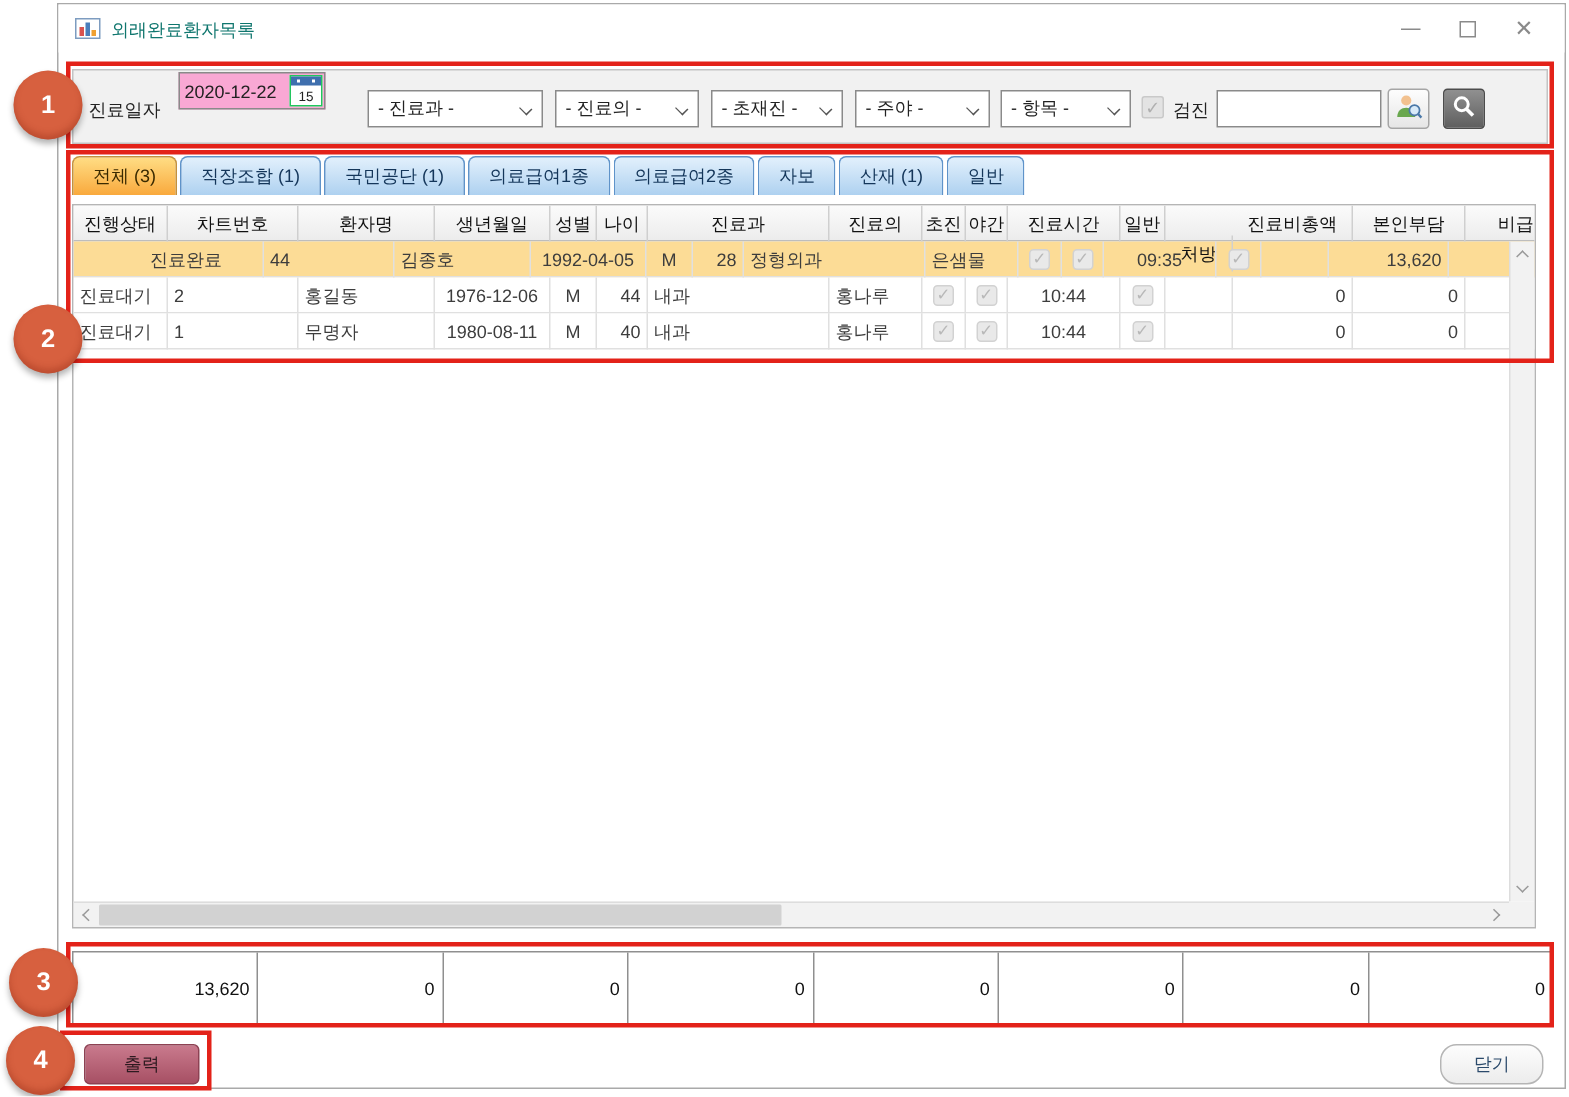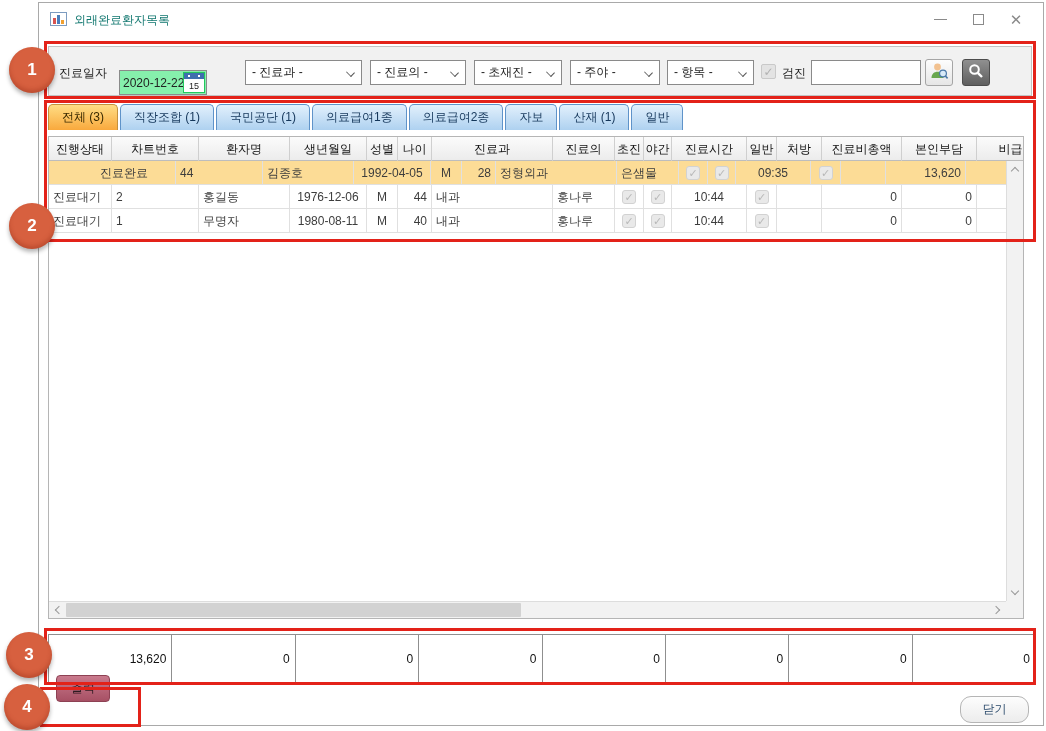--- a/index.html
+++ b/index.html
@@ -23,22 +23,22 @@
   .win-btn { width:38px; height:32px; display:flex; align-items:center; justify-content:center; color:#8a8a8a; cursor:default; }
   .glyph-min { width:13px; height:0; border-top:1px solid #8a8a8a; }
   .glyph-max { width:11px; height:11px; border:1px solid #8a8a8a; }
   .glyph-close { font-size:15px; line-height:1; color:#8a8a8a; }
 
   
   .filterbar { position:absolute; left:9px; top:43px; width:984px; height:50px;
                background:#f1f1f1; border:1px solid #c3c3c3; }
   .filterbar .lbl { position:absolute; top:18px; color:#222; }
   .f-date-label { left:10px; }
-  .datewrap { position:absolute; left:70px; top:23px; width:88px; height:25px;
-              background:#86efac; border:1px solid #8a8a8a; }
+  .datewrap { position:absolute; left:70px; top:1px; width:98px; height:25px;
+              background:#f9a8d4; border:1px solid #8a8a8a; }
   .datewrap input { position:absolute; left:3px; top:2px; width:64px; height:19px; border:0; outline:0;
                     font:12px "Liberation Sans",sans-serif; color:#222; background:transparent; }
   .cal-btn { position:absolute; right:1px; top:1px; width:22px; height:21px; border:1px solid #22c55e;
              background:#fff; cursor:pointer; }
   .cal-top { position:absolute; left:0; top:0; right:0; height:6px; background:#3f6fae; }
   .cal-top::before, .cal-top::after { content:""; position:absolute; top:2px; width:2px; height:2px; background:#fff; }
   .cal-top::before{ left:4px; } .cal-top::after{ right:4px; }
   .cal-num { position:absolute; left:0; right:0; bottom:1px; text-align:center; font-size:9px; color:#222; }
   .dd { position:absolute; top:13px; height:25px; background:#fff; border:1px solid #8a8a8a;
         display:flex; align-items:center; padding:0 6px; color:#222; cursor:pointer; }
@@ -102,21 +102,21 @@
              border:1px solid #8f8f8f; background:#fff; display:flex; flex-direction:column; }
   .sumrow { display:flex; flex:1; }
   .sumrow.hdr { border-bottom:1px solid #8f8f8f; }
   .sumcell { flex:1; display:flex; align-items:center; border-right:1px solid #8f8f8f;
              color:#111; overflow:hidden; white-space:nowrap; }
   .sumcell:last-child { border-right:0; }
   .sumrow.hdr .sumcell { justify-content:center; }
   .sumrow.val .sumcell { justify-content:flex-end; padding-right:5px; }
 
   
-  .btn-print { position:absolute; left:17px; top:672px; width:54px; height:27px;
+  .btn-print { position:absolute; left:17px; top:693px; width:77px; height:27px;
                border:1px solid #8d4153; border-radius:4px; color:#2d1a20;
                background:linear-gradient(#c97a8d,#a75064); font:12px "Liberation Sans",sans-serif; cursor:pointer; }
   .btn-close { position:absolute; right:14px; top:693px; width:69px; height:27px;
                border:1px solid #b5b5b5; border-radius:11px; color:#2b4a6b;
                background:linear-gradient(#fdfdfd,#ececec); font:12px "Liberation Sans",sans-serif; cursor:pointer; }
 
   
   .anno-box { position:absolute; border:3px solid #e32219; pointer-events:none; }
   .box1 { left:44px; top:41px;  width:992px; height:58px; }
   .box2 { left:44px; top:100px; width:992px; height:142px; }
@@ -221,21 +221,21 @@
           <div class="th" style="width: 91px;">환자명</div>
           <div class="th" style="width: 77px;">생년월일</div>
           <div class="th" style="width: 31px;">성별</div>
           <div class="th" style="width: 34px;">나이</div>
           <div class="th" style="width: 121px;">진료과</div>
           <div class="th" style="width: 62px;">진료의</div>
           <div class="th" style="width: 29px;">초진</div>
           <div class="th" style="width: 28px;">야간</div>
           <div class="th" style="width: 75px;">진료시간</div>
           <div class="th" style="width: 30px;">일반</div>
-          <div class="th" style="width: 45px;">처방</div>
+          <div class="th" style="width: 45px; margin-top: 20px;">처방</div>
           <div class="th" style="width: 80px;">진료비총액</div>
           <div class="th" style="width: 75px;">본인부담</div>
           <div class="th" style="width: 80px;">비급여</div>
         </div>
       <div id="grid-body">
           <div class="grow selected">
             <div class="td a-left" style="width: 80px; margin-left: 47px;">진료완료</div>
             <div class="td a-left" style="width: 87px;">44</div>
             <div class="td a-left" style="width: 91px;">김종호</div>
             <div class="td a-center" style="width: 77px;">1992-04-05</div>

